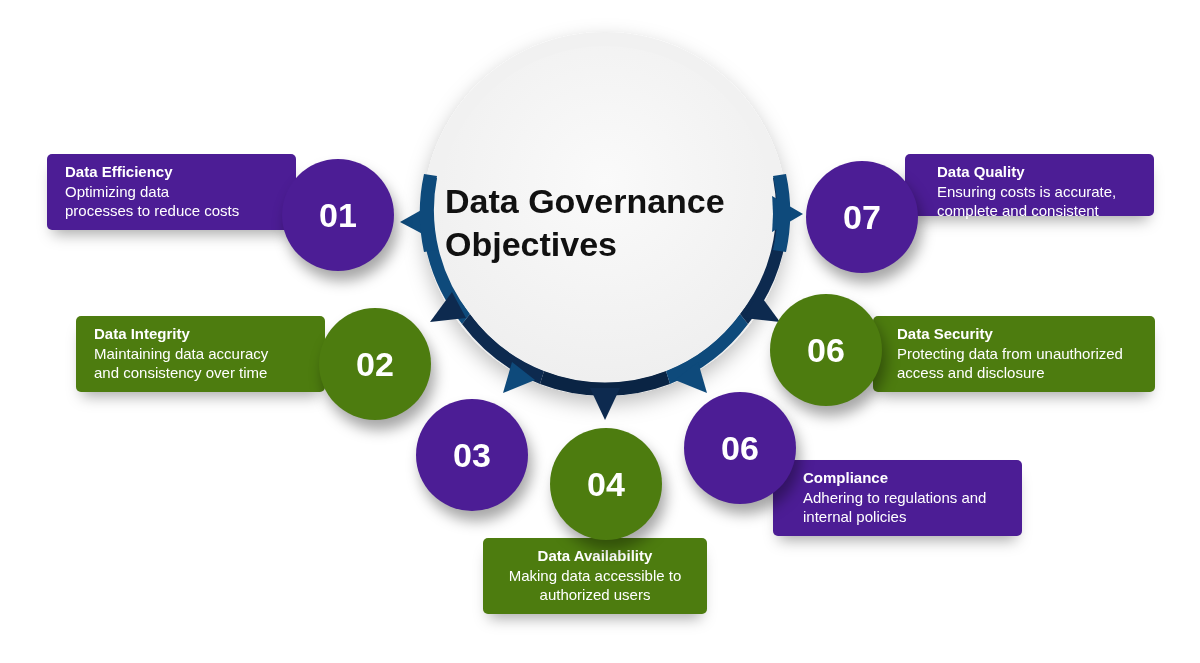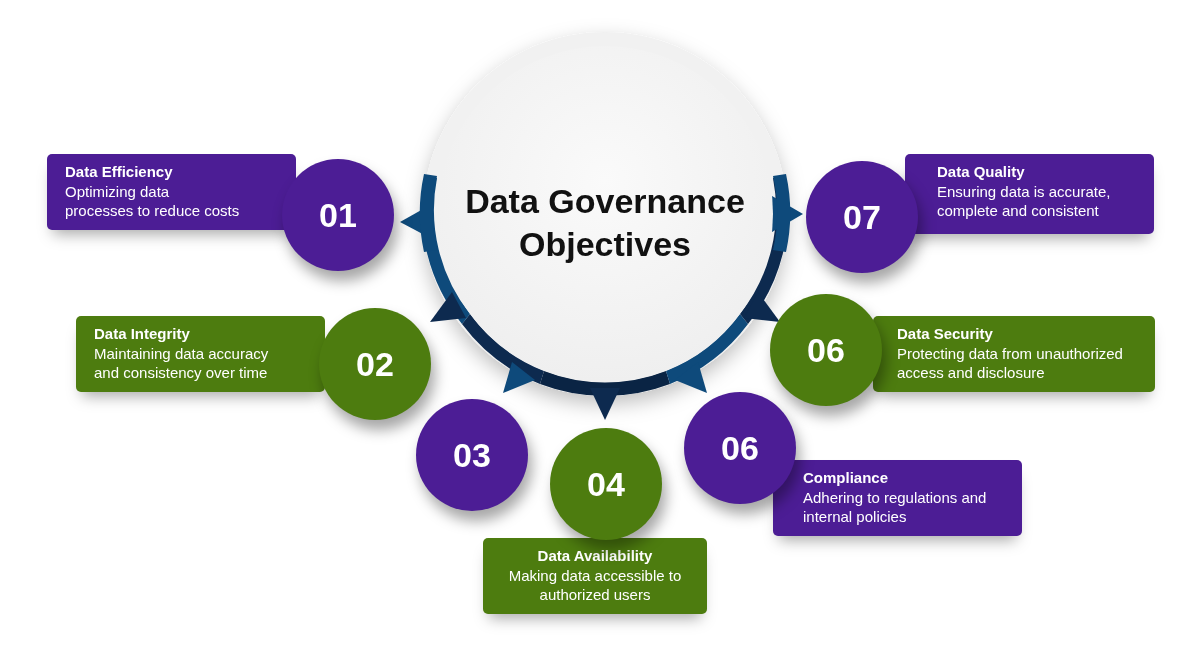--- a/index.html
+++ b/index.html
@@ -16,21 +16,21 @@
   .blue { background: #4c1d95; }
   .navy { background: #4d7c0f; }
   .num {
     position: absolute; width: 112px; height: 112px; border-radius: 50%;
     color: #ffffff; font-weight: bold; font-size: 34px;
     display: flex; align-items: center; justify-content: center;
     box-shadow: 4px 10px 14px rgba(0,0,0,0.35);
   }
   .center-title {
     position: absolute; left: 445px; top: 180px; width: 320px;
-    text-align: center; font-weight: bold; font-size: 34px; line-height: 43px; color: #111111;
+    text-align: left; font-weight: bold; font-size: 34px; line-height: 43px; color: #111111;
   }
   .center-title span { display: block; }
 </style>
 </head>
 <body>
 
 <div class="stage">
 
   <svg class="ring-svg" viewBox="0 0 1200 663">
     <defs>
@@ -75,23 +75,23 @@
     <span>Objectives</span>
   </div>
 
   <div class="box blue" style="left:47px; top:154px; width:249px; height:76px;">
     <span class="t">Data Efficiency</span>
     <span class="d">Optimizing data
 processes to reduce costs</span>
   </div>
   <div class="num blue" style="left:282px; top:159px;">01</div>
 
-  <div class="box blue" style="left:905px; top:154px; width:249px; height:80px; padding-left:32px;">
+  <div class="box blue" style="left:905px; top:154px; width:249px; height:62px; padding-left:32px;">
     <span class="t">Data Quality</span>
-    <span class="d">Ensuring data is accurate,
+    <span class="d">Ensuring costs is accurate,
 complete and consistent</span>
   </div>
   <div class="num blue" style="left:806px; top:161px;">07</div>
 
   <div class="box navy" style="left:76px; top:316px; width:249px; height:76px;">
     <span class="t">Data Integrity</span>
     <span class="d">Maintaining data accuracy
 and consistency over time</span>
   </div>
   <div class="num navy" style="left:319px; top:308px;">02</div>

